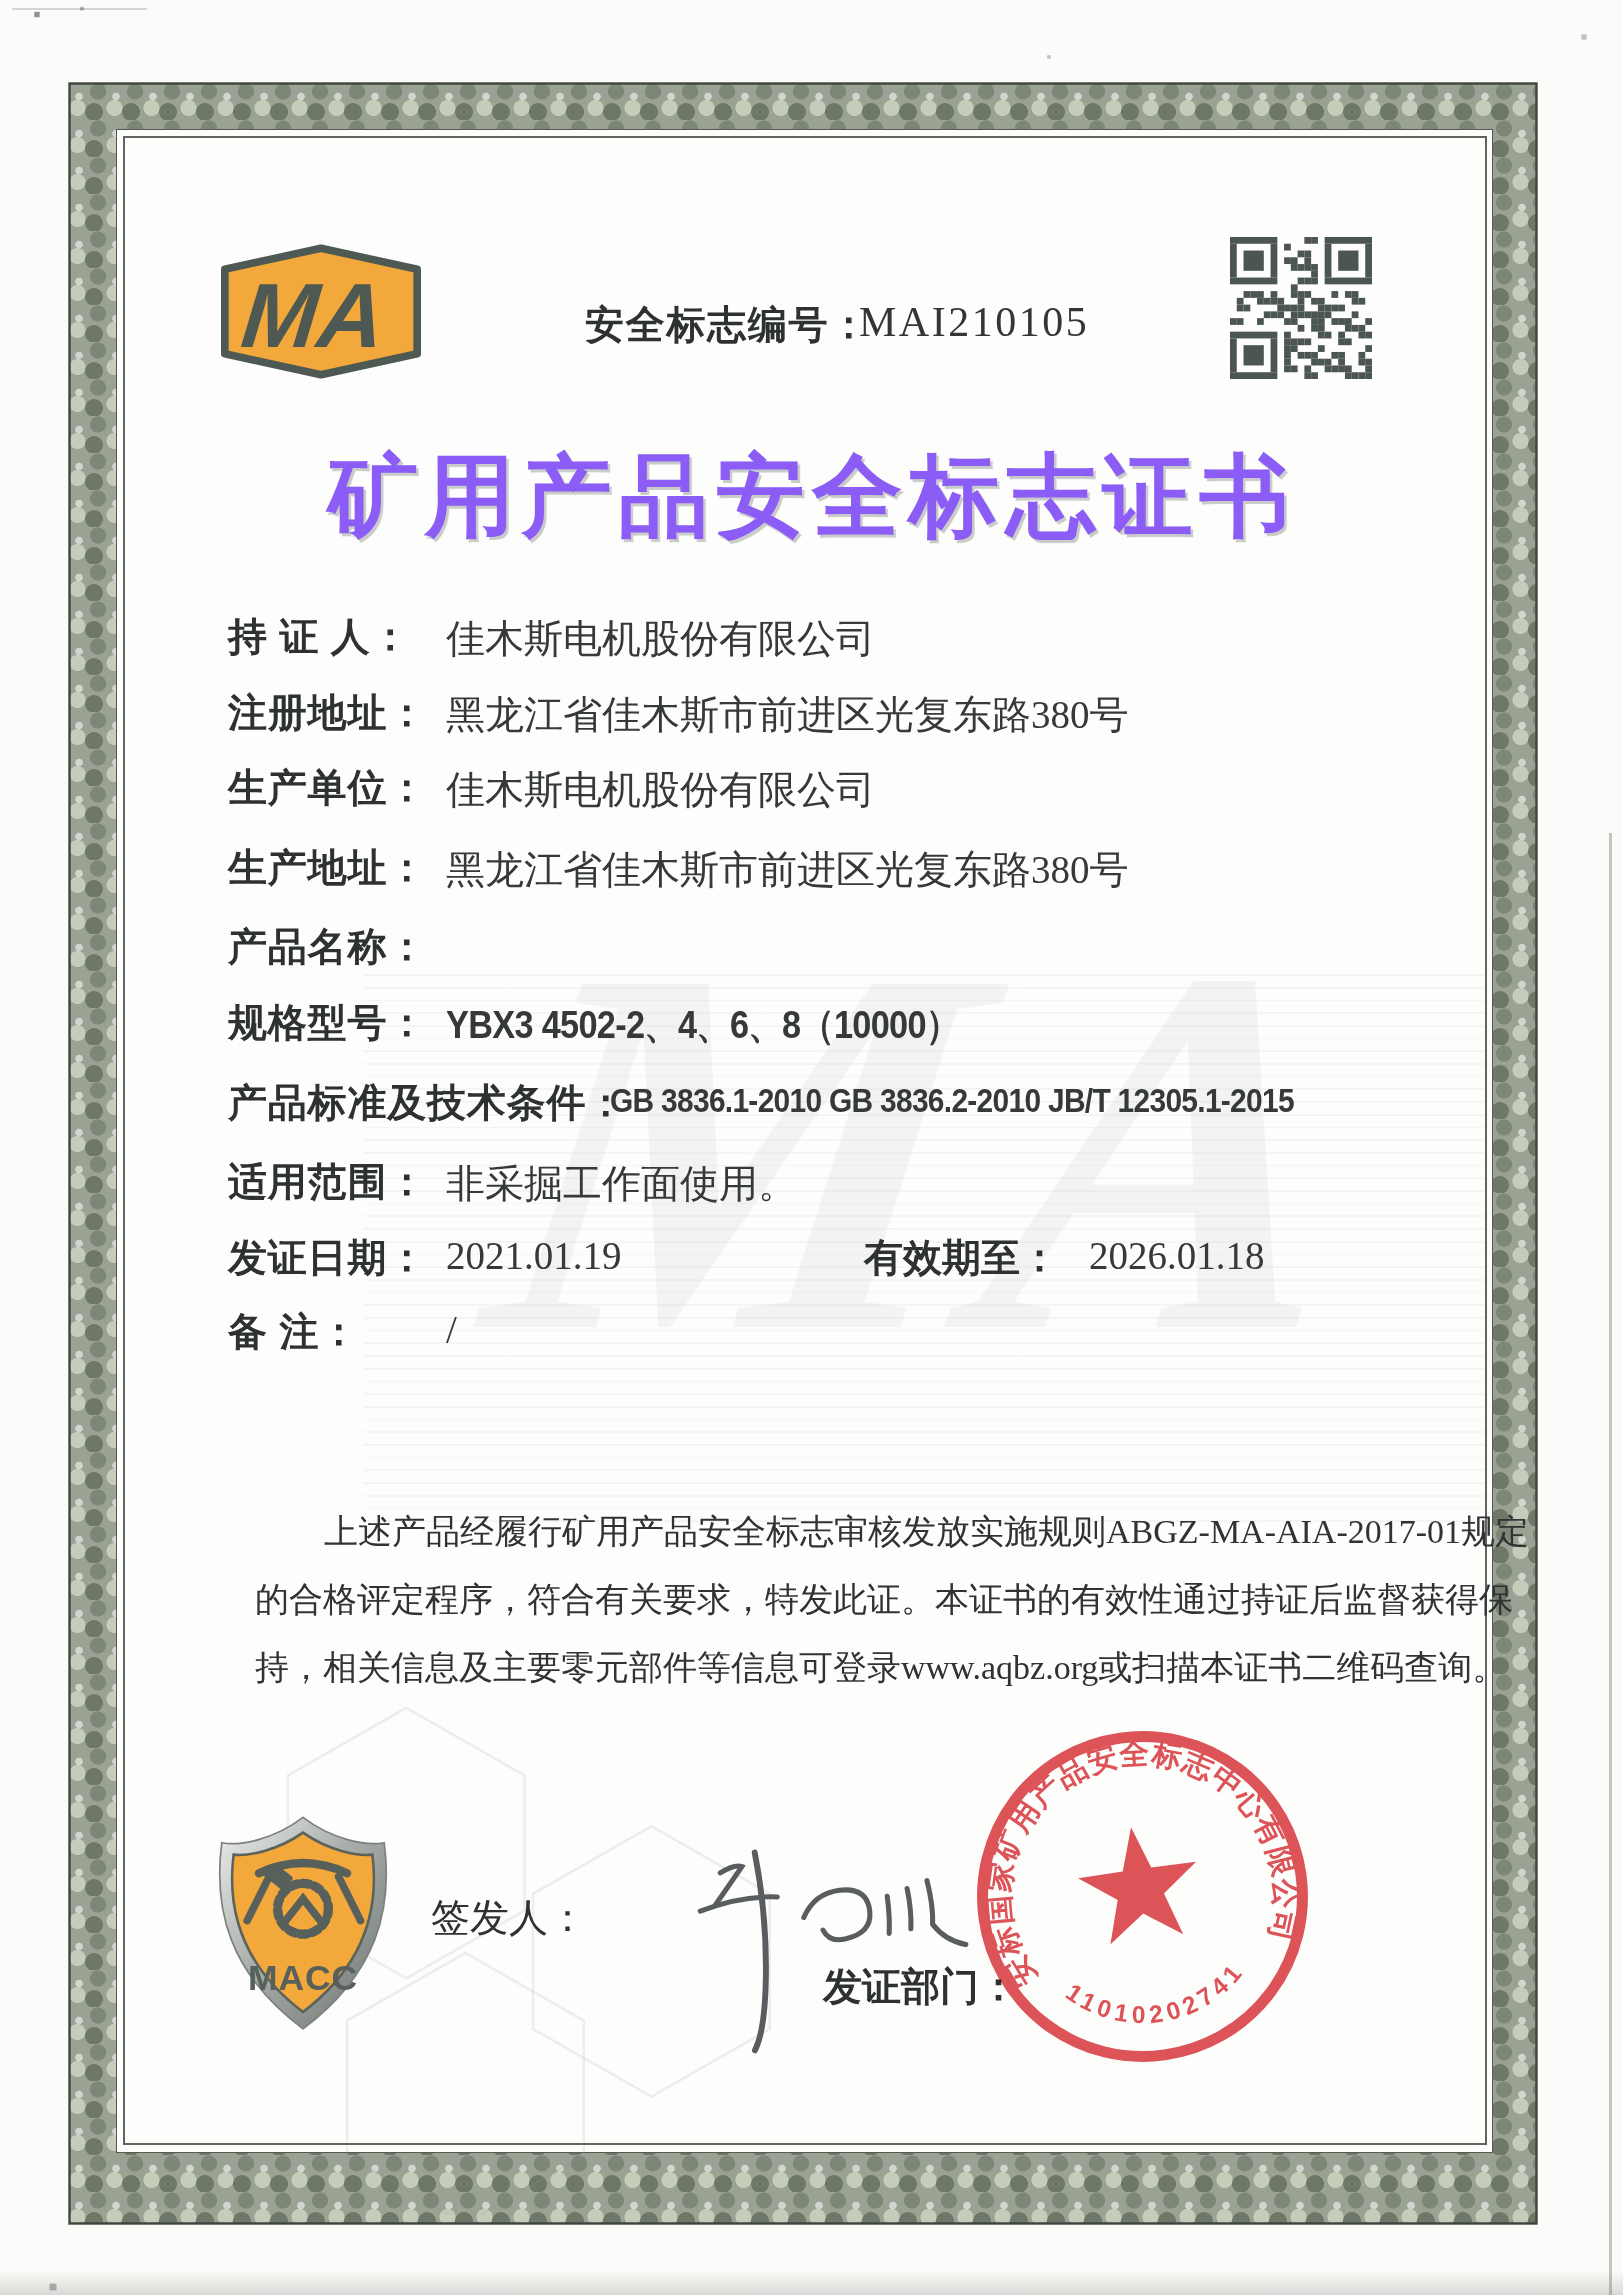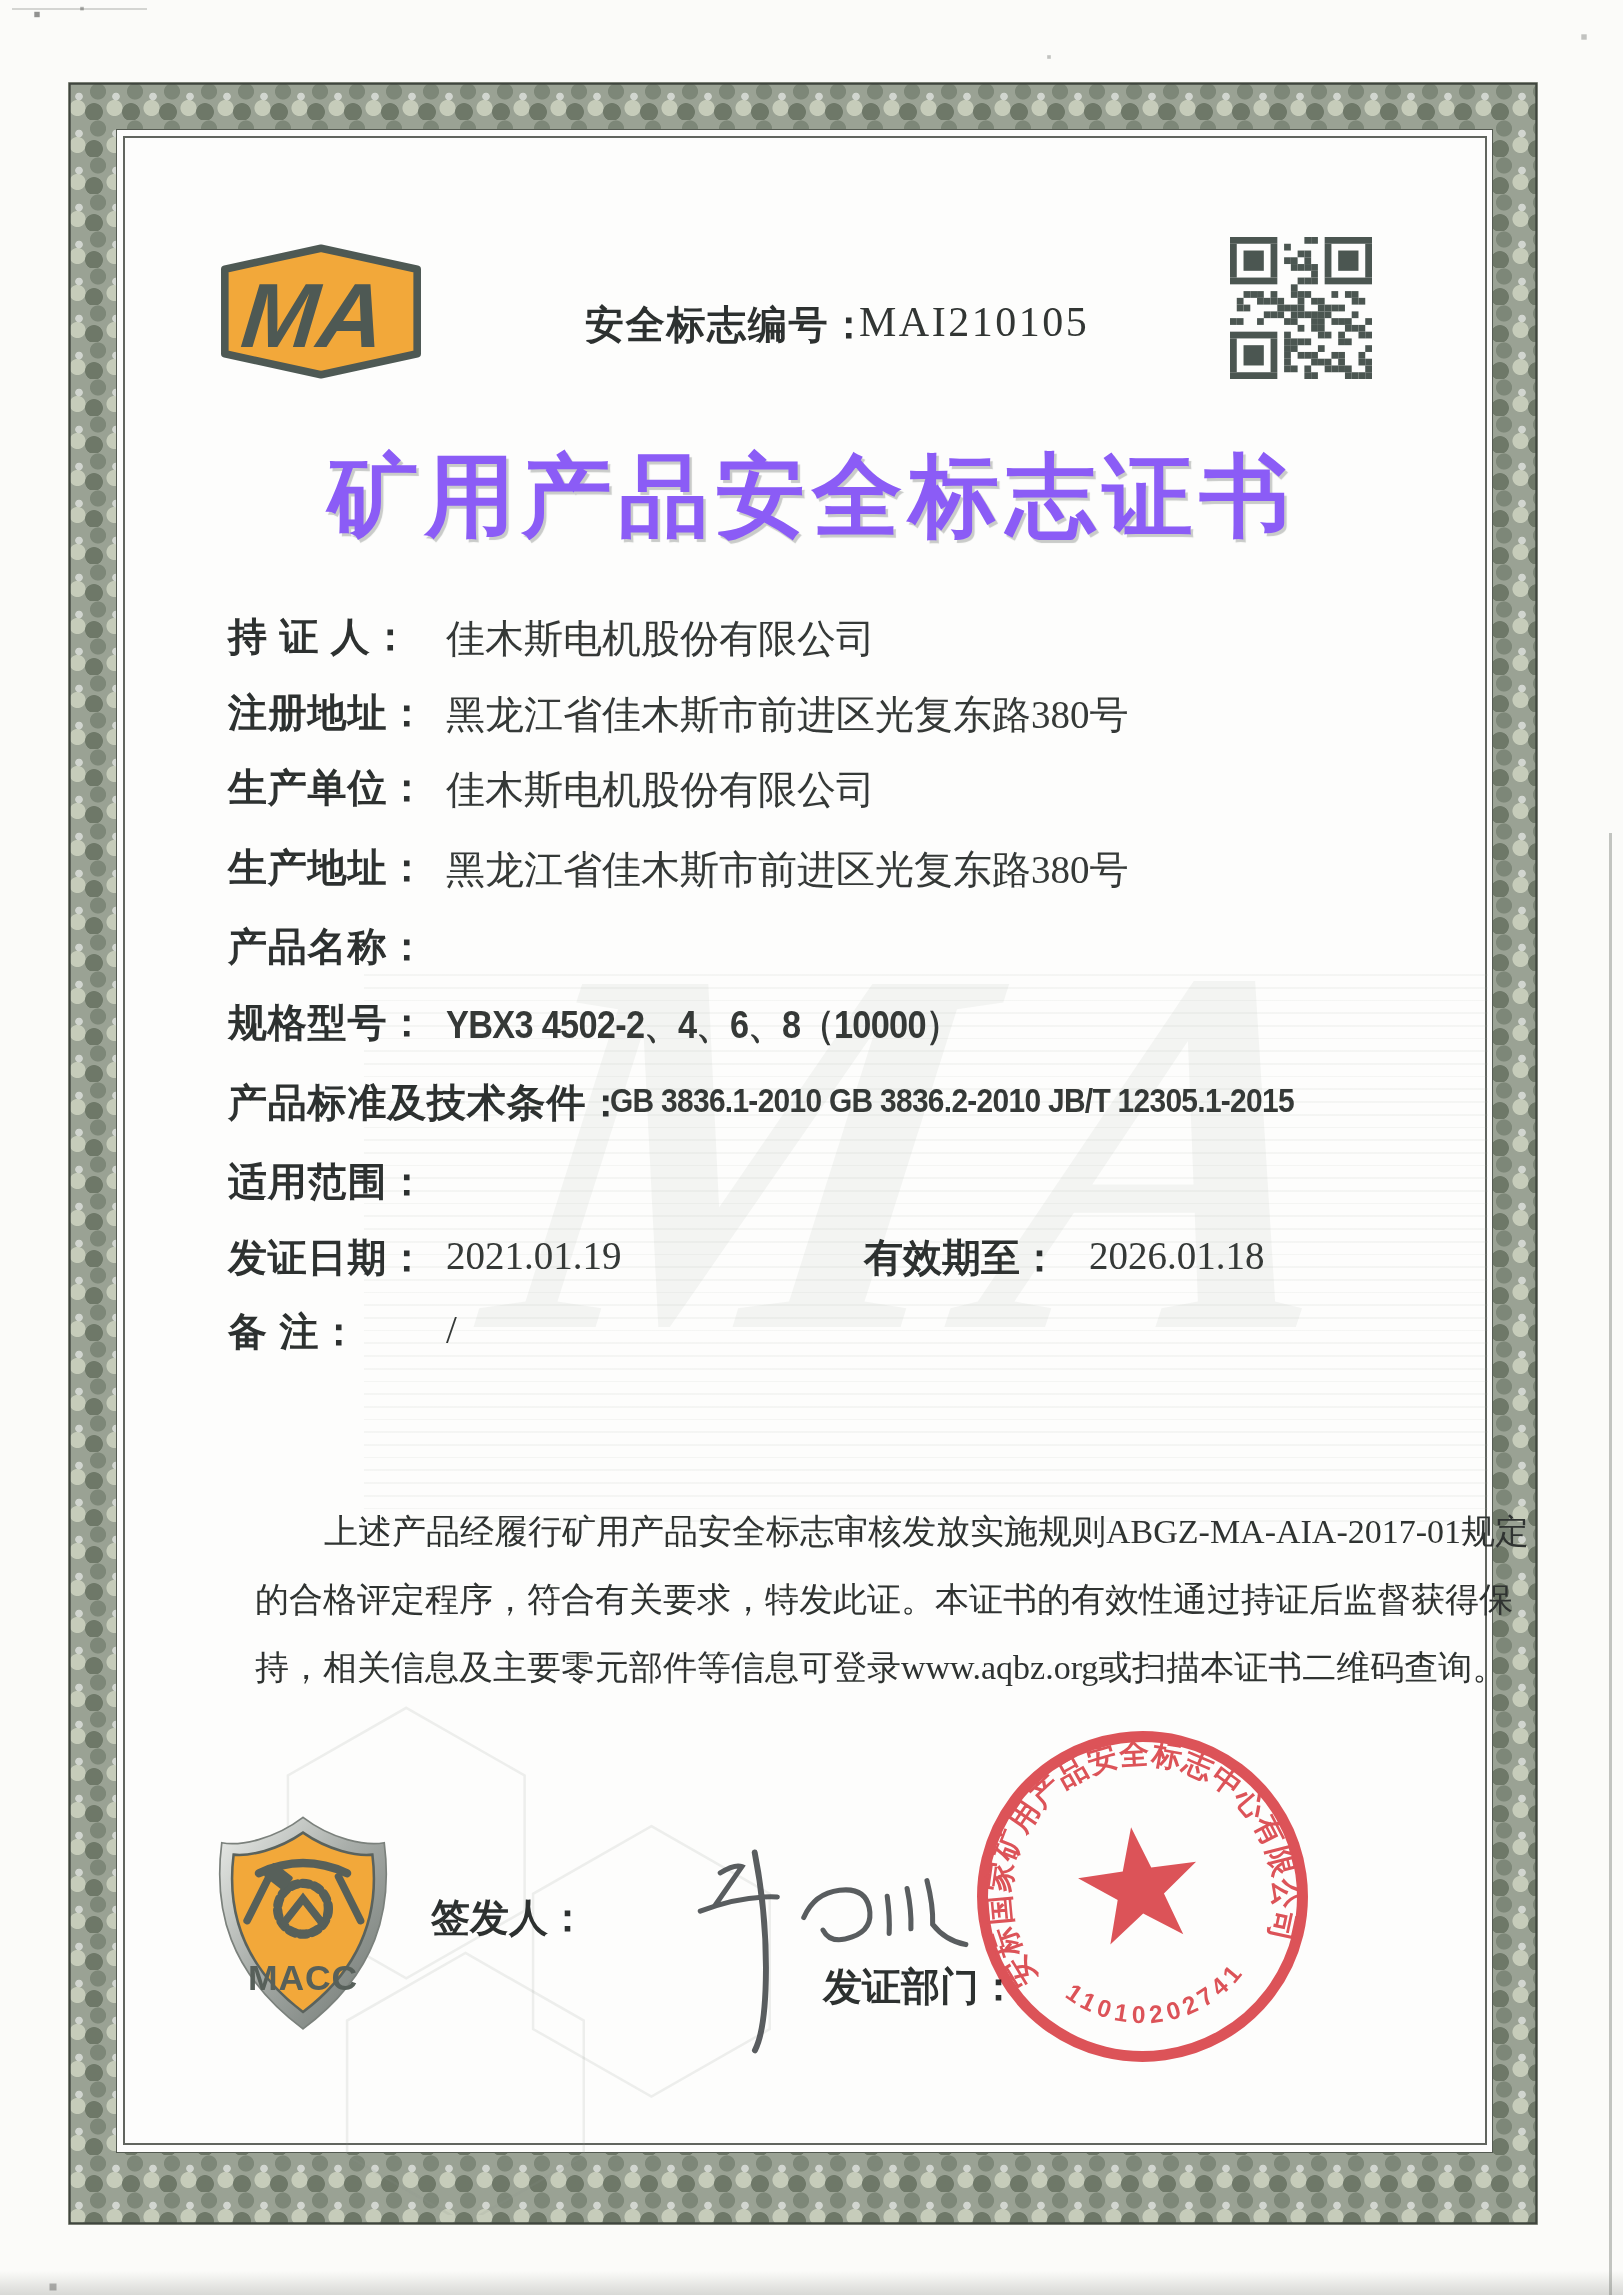--- a/index.html
+++ b/index.html
@@ -78,21 +78,21 @@
   .row .val2{position:absolute;left:1089px;top:1.7px;font-size:39px;font-family:"Liberation Serif",serif;color:#353937;}
   .row7 .val{left:610px;font-size:34px;top:5px;}
 
   
   .para{left:255px;top:1498px;width:1201px;color:#2f3331;
     font-family:"Liberation Serif",serif;font-size:34px;}
   .para .pline{height:68px;line-height:68px;white-space:nowrap;}
   .para .pline.indent{text-indent:69px;}
 
   
-  .signer-label{left:431px;top:1891px;font-size:39px;font-weight:700;color:#2d3130;}
+  .signer-label{left:431px;top:1891px;font-size:39px;font-weight:400;color:#2d3130;}
   .issuer-label{left:802px;top:1960px;font-size:39px;font-weight:700;color:#2d3130;margin-left:21px;}
   .seal-wrap{left:969px;top:1723px;width:347px;height:347px;opacity:.93;mix-blend-mode:multiply;}
   svg text{user-select:none;}
 </style>
 </head>
 <body>
 
 <div class="abs scan-top-line"></div>
 <div class="abs scan-right-line"></div>
 <div class="abs scan-bottom-shadow"></div>
@@ -280,20 +280,21 @@
 <div class="abs row" style="left:0;top:996px;width:1351px;">
   <span class="lbl">规格型号：</span>
   <span class="val cond">YBX3 4502-2、4、6、8（10000）</span>
 </div>
 <div class="abs row row7" style="left:0;top:1076px;width:1623px;">
   <span class="lbl">产品标准及技术条件：</span>
   <span class="val cond">GB 3836.1-2010  GB 3836.2-2010 JB/T 12305.1-2015</span>
 </div>
 <div class="abs row" style="left:0;top:1155px;width:1623px;">
   <span class="lbl">适用范围：</span>
+  <span class="val">非采掘工作面使用。</span>
 </div>
 <div class="abs row" style="left:0;top:1231px;width:1623px;">
   <span class="lbl">发证日期：</span>
   <span class="val">2021.01.19</span>
   <span class="lbl2">有效期至：</span>
   <span class="val2">2026.01.18</span>
 </div>
 <div class="abs row" style="left:0;top:1305px;width:1623px;">
   <span class="lbl">备    注：</span>
   <span class="val">/</span>

